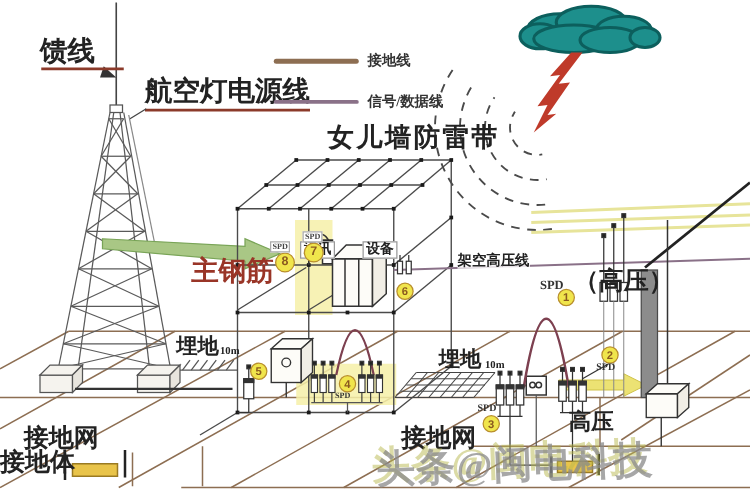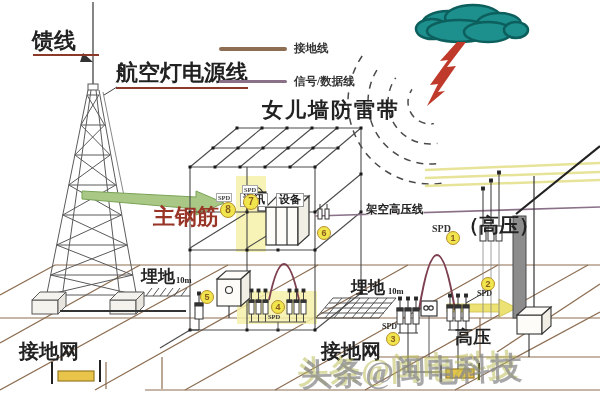--- a/index.html
+++ b/index.html
@@ -390,21 +390,21 @@
   <span class="legend-tx">接地线</span>
 </div>
 <div class="legend-row" style="left:219px;top:74px;">
   <span class="legend-sw sw4"></span>
   <span class="legend-tx">信号/数据线</span>
 </div>
 
 <div class="lbl red" style="left:153px;top:205px;font-size:22px;">主钢筋</div>
 <div class="lbl" style="left:262px;top:99px;font-size:21px;letter-spacing:2px;">女儿墙防雷带</div>
 <div class="lbl boxed" style="left:240px;top:193px;">通讯</div>
-<div class="lbl boxed" style="left:276px;top:193px;">设备</div>
+<div class="lbl boxed" style="left:290px;top:193px;">设备</div>
 <div class="lbl" style="left:366px;top:203px;font-size:11.5px;background:rgba(255,255,255,.8);">架空高压线</div>
 
 <div class="spd-t" style="left:432px;top:223px;">SPD</div>
 <div class="lbl" style="left:459px;top:215px;font-size:20px;">（高压）</div>
 <div class="lbl" style="left:455px;top:328px;font-size:18px;">高压</div>
 
 <div class="spd-c" style="left:446px;top:231px;">1</div>
 <div class="spd-c" style="left:481px;top:277px;">2</div>
 <div class="spd-t" style="left:477px;top:289px;font-size:8px;">SPD</div>
 <div class="spd-c" style="left:386px;top:332px;">3</div>
@@ -417,17 +417,18 @@
 <div class="spd-tiny" style="left:242px;top:185px;">SPD</div>
 <div class="spd-c spd-big" style="left:220px;top:202px;">8</div>
 <div class="spd-tiny" style="left:216px;top:193px;">SPD</div>
 
 <div class="lbl" style="left:141px;top:268px;font-size:17px;">埋地</div>
 <div class="lbl" style="left:176px;top:276px;font-size:8.5px;">10m</div>
 <div class="lbl" style="left:351px;top:279px;font-size:17px;">埋地</div>
 <div class="lbl" style="left:388px;top:287px;font-size:8.5px;">10m</div>
 <div class="lbl" style="left:19px;top:341px;font-size:20px;">接地网</div>
 <div class="lbl" style="left:321px;top:341px;font-size:20px;">接地网</div>
+<div class="lbl" style="left:0px;top:360px;font-size:20px;">接地体</div>
 
 <div class="wm wm-back" style="left:297px;top:348px;">头条@闽电科技</div>
 <div class="wm wm-front" style="left:301px;top:351px;">头条@闽电科技</div>
 
 </div>
 
 </body></html>

